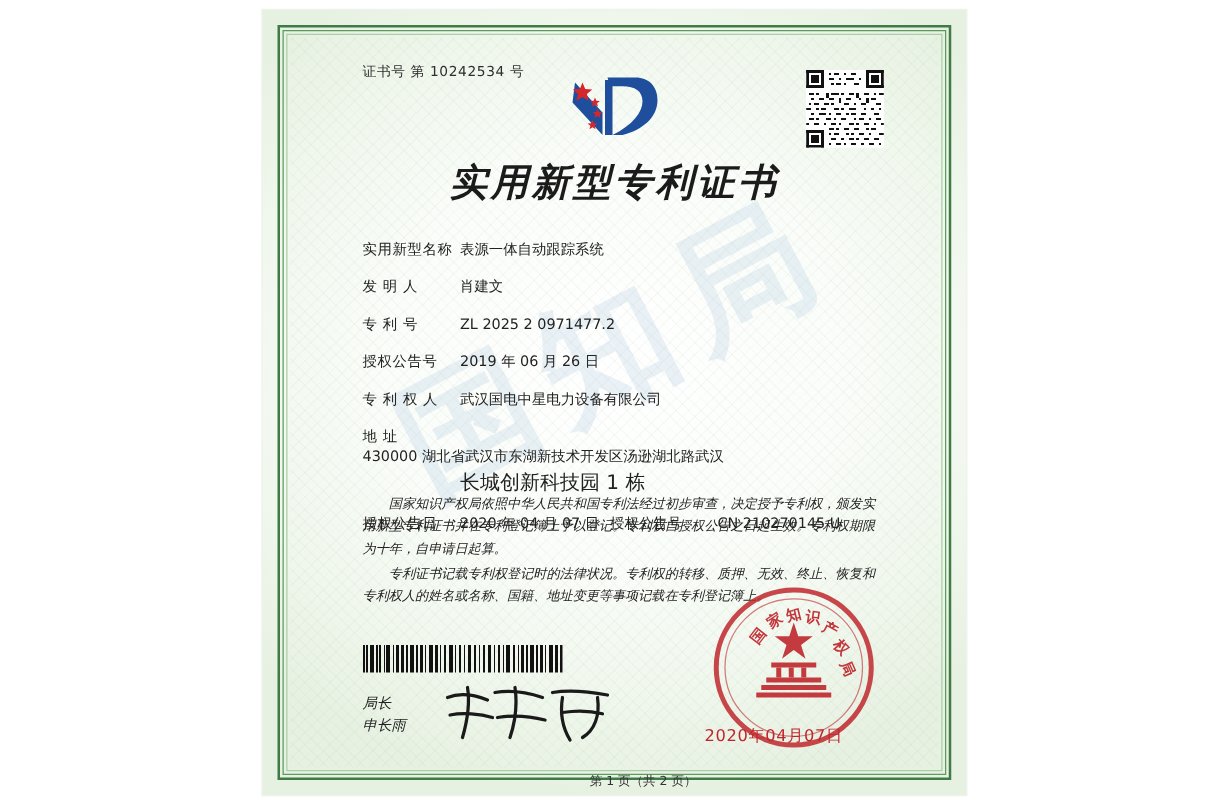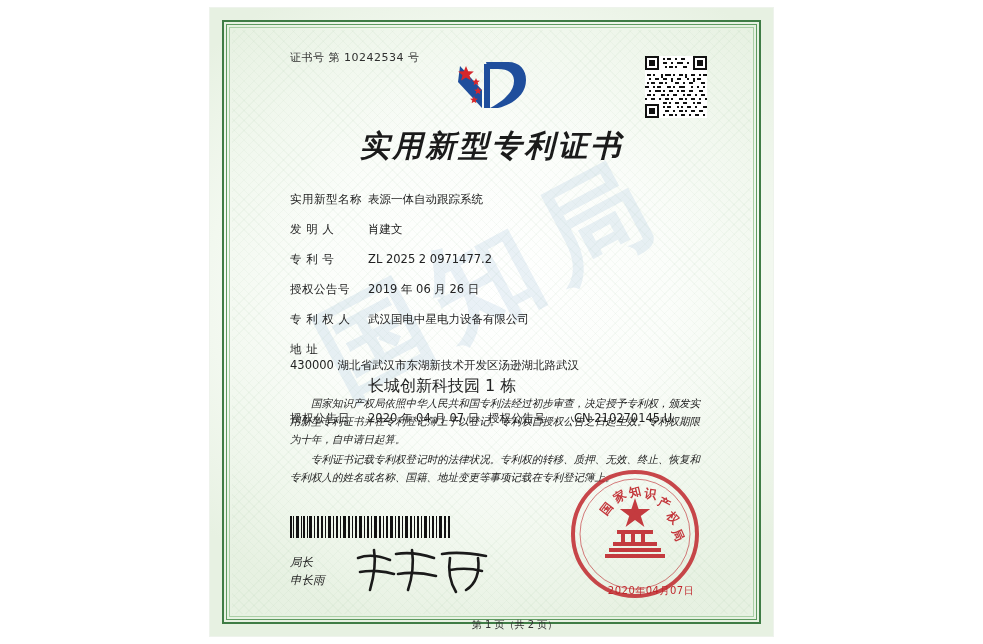--- a/index.html
+++ b/index.html
@@ -204,25 +204,25 @@
   
   .seal {
     position: absolute;
     right: 72px;
     bottom: 36px;
     width: 132px;
     height: 132px;
   }
   .seal-date {
     position: absolute;
-    right: 56px;
+    right: 88px;
     bottom: 38px;
     width: 132px;
     text-align: center;
-    font-size: 10px;
+    font-size: 13px;
     color: #c0272d;
     letter-spacing: 0.5px;
   }
   .footer {
     position: absolute;
     left: 0; right: 0;
     bottom: 4px;
     text-align: center;
     font-size: 10px;
     color: #333;

